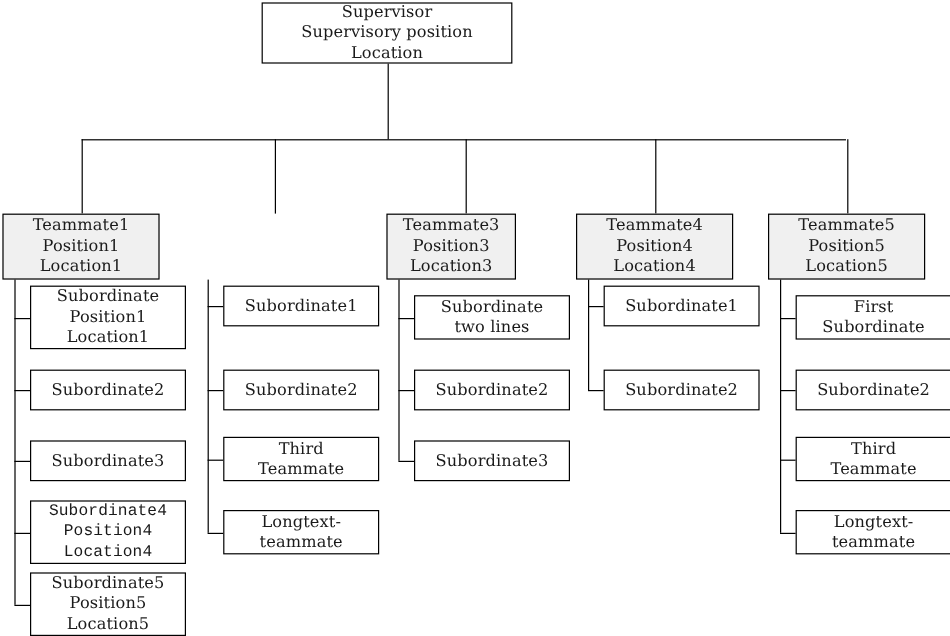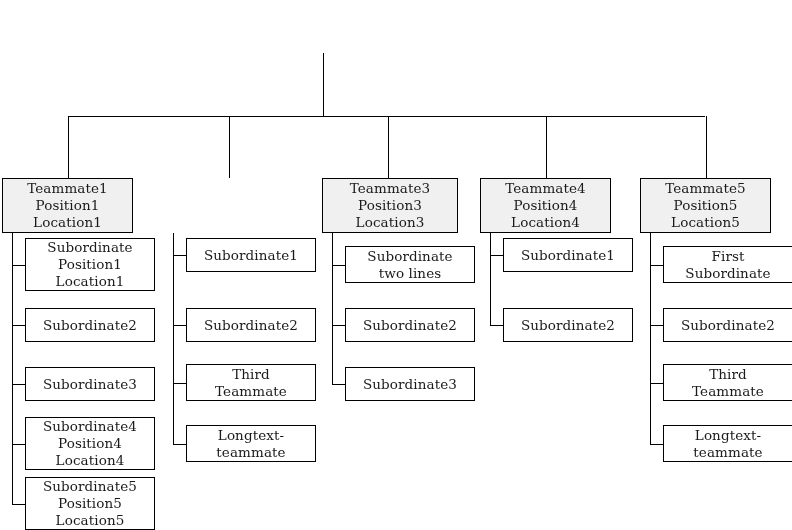--- a/index.html
+++ b/index.html
@@ -50,20 +50,25 @@
     position: absolute;
     background: #000000;
   }
   .conn.v { width: 1px; }
   .conn.h { height: 1px; }
 </style>
 </head>
 <body>
 
 <div id="chart">
+    <div class="node root" style="left: 218px; top: 2px; width: 209px; height: 51px; background: rgb(255, 255, 255);">
+      <span class="line">Supervisor</span>
+      <span class="line">Supervisory position</span>
+      <span class="line">Location</span>
+    </div>
     <div class="conn v" style="left: 323px; top: 53px; height: 63px;"></div>
     <div class="conn h" style="left: 68px; top: 116px; width: 637px;"></div>
     <div class="conn v" style="left: 68px; top: 116px; height: 62px;"></div>
     <div class="node teammate" style="left: 2px; top: 178px; width: 131px; height: 55px; background: rgb(240, 240, 240); text-align: center;">
       <span class="line">Teammate1</span>
       <span class="line">Position1</span>
       <span class="line">Location1</span>
     </div>
     <div class="node sub" style="left: 25px; top: 238px; width: 130px; height: 53px;">
       <span class="line">Subordinate</span>
@@ -72,21 +77,21 @@
     </div>
     <div class="conn h" style="left: 12px; top: 265px; width: 13px;"></div>
     <div class="node sub" style="left: 25px; top: 308px; width: 130px; height: 34px;">
       <span class="line">Subordinate2</span>
     </div>
     <div class="conn h" style="left: 12px; top: 325px; width: 13px;"></div>
     <div class="node sub" style="left: 25px; top: 367px; width: 130px; height: 34px;">
       <span class="line">Subordinate3</span>
     </div>
     <div class="conn h" style="left: 12px; top: 384px; width: 13px;"></div>
-    <div class="node sub" style="left: 25px; top: 417px; width: 130px; height: 53px;">
+    <div class="node sub" style="left: 25px; top: 417px; width: 130px; height: 53px; font-family: Liberation Mono, monospace;">
       <span class="line">Subordinate4</span>
       <span class="line">Position4</span>
       <span class="line">Location4</span>
     </div>
     <div class="conn h" style="left: 12px; top: 444px; width: 13px;"></div>
     <div class="node sub" style="left: 25px; top: 477px; width: 130px; height: 53px;">
       <span class="line">Subordinate5</span>
       <span class="line">Position5</span>
       <span class="line">Location5</span>
     </div>
@@ -106,21 +111,21 @@
       <span class="line">Teammate</span>
     </div>
     <div class="conn h" style="left: 173px; top: 383px; width: 13px;"></div>
     <div class="node sub" style="left: 186px; top: 425px; width: 130px; height: 37px;">
       <span class="line">Longtext-</span>
       <span class="line">teammate</span>
     </div>
     <div class="conn h" style="left: 173px; top: 444px; width: 13px;"></div>
     <div class="conn v" style="left: 173px; top: 233px; height: 211px;"></div>
     <div class="conn v" style="left: 388px; top: 116px; height: 62px;"></div>
-    <div class="node teammate" style="left: 322px; top: 178px; width: 136px; height: 55px; background: rgb(240, 240, 240);">
+    <div class="node teammate" style="left: 322px; top: 178px; width: 108px; height: 55px; background: rgb(240, 240, 240);">
       <span class="line">Teammate3</span>
       <span class="line">Position3</span>
       <span class="line">Location3</span>
     </div>
     <div class="node sub" style="left: 345px; top: 246px; width: 130px; height: 37px;">
       <span class="line">Subordinate</span>
       <span class="line">two lines</span>
     </div>
     <div class="conn h" style="left: 332px; top: 265px; width: 13px;"></div>
     <div class="node sub" style="left: 345px; top: 308px; width: 130px; height: 34px;">

